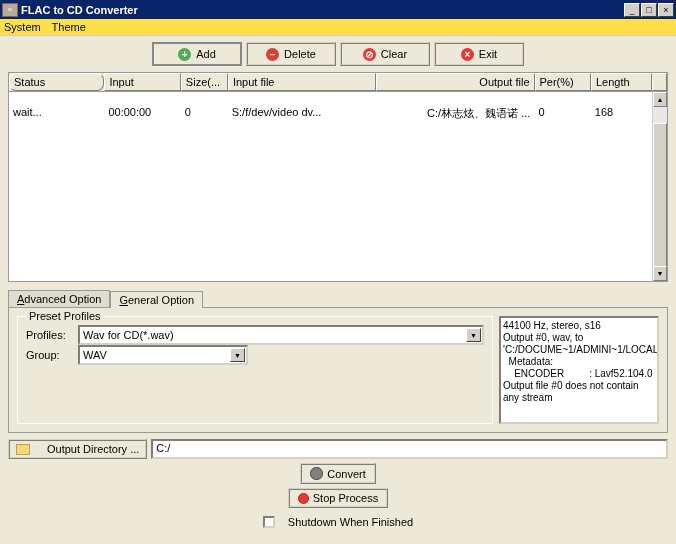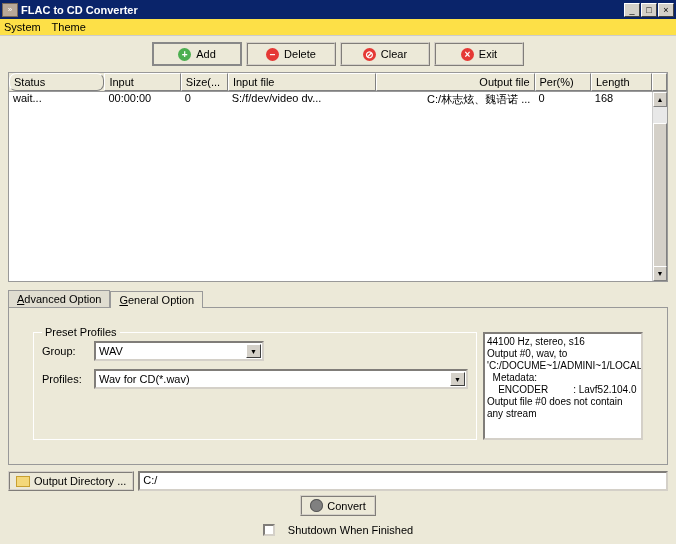--- a/index.html
+++ b/index.html
@@ -30,45 +30,45 @@
 .col-status { width: 100px; border-radius: 7px; }
 .col-time { width: 80px; }
 .col-size { width: 49px; }
 .col-in { width: 156px; }
 .col-out { width: 166px; text-align: right; }
 .col-per { width: 59px; }
 .col-len { width: 64px; }
 .col-sp { width: 15px; }
 .grid-body { position: absolute; top: 19px; bottom: 0; left: 0; right: 15px; overflow: hidden; }
 .grid-row { display: flex; }
-.grid-row div { padding: 0 4px; overflow: hidden; white-space: nowrap; }
+.grid-row div { padding: 14px 4px; overflow: hidden; white-space: nowrap; }
 .vscroll { position: absolute; right: 0; top: 19px; bottom: 0; width: 15px; background: #e8e8e8; border-left: 1px solid #ccc; }
 .vscroll .thumb { background: #d4d0c8; border: 1px solid; border-color: #fff #808080 #808080 #fff; height: 150px; margin-top: 16px; }
 .vscroll .arr { height: 15px; background: #d4d0c8; border: 1px solid; border-color: #fff #808080 #808080 #fff; display: flex; align-items: center; justify-content: center; font-size: 7px; }
 
 .tabs { margin: 8px 8px 0; }
 .tab-strip { display: flex; }
 .tab { padding: 2px 8px; background: #ece9d8; border: 1px solid #999; border-bottom: none; position: relative; }
 .tab.active { background: #ece9d8; z-index: 2; top: 1px; }
 .tab.inactive { background: #e0ddd0; }
 .tab::first-letter { text-decoration: underline; }
-.tab-panel { border: 1px solid #999; background: #ece9d8; padding: 24px; display: flex; gap: 6px; }
+.tab-panel { border: 1px solid #999; background: #ece9d8; padding: 8px; display: flex; gap: 6px; }
 
 .fieldset { border: 1px groove #fff; padding: 8px; flex: 1; position: relative; }
 .fieldset .legend { position: absolute; top: -7px; left: 8px; background: #ece9d8; padding: 0 3px; }
 .hint { color: #c62828; font-weight: bold; text-align: center; padding: 4px 0 12px; }
 .row { display: flex; align-items: center; margin-bottom: 8px; }
 .row label { width: 52px; }
 .row .combo { flex: 1; height: 20px; background: #fff; border: 2px inset #d4d0c8; display: flex; align-items: center; padding: 0 3px; position: relative; }
 .row .combo .dd { position: absolute; right: 1px; top: 1px; width: 15px; height: 14px; background: #d4d0c8; border: 1px solid; border-color: #fff #404040 #404040 #fff; display: flex; align-items: center; justify-content: center; font-size: 7px; }
 
 .logbox { width: 160px; height: 108px; background: #fff; border: 2px inset #d4d0c8; padding: 2px; font-size: 10px; line-height: 12px; overflow: hidden; white-space: pre-wrap; }
 
 .outdir { display: flex; align-items: center; margin: 6px 8px 4px; gap: 4px; }
-.outdir .btn { border: 2px ridge #d4d0c8; padding: 2px 6px; display: flex; align-items: center; gap: 4px; text-align: right; }
+.outdir .btn { border: 2px ridge #d4d0c8; padding: 2px 6px; display: flex; align-items: center; gap: 17px; text-align: right; }
 .outdir .btn .ficon { width: 14px; height: 11px; background: #f4d87a; border: 1px solid #c8a030; }
 .outdir .path { flex: 1; height: 20px; background: #fff; border: 2px inset #d4d0c8; padding: 1px 3px; }
 
 .bottom { display: flex; align-items: center; margin: 2px 8px 6px; gap: 4px; flex-direction: column; }
 .bottom .btn { border: 2px ridge #d4d0c8; padding: 2px 8px; display: flex; align-items: center; gap: 4px; }
 .bottom .spacer { flex: 1; }
 .chk { display: flex; align-items: center; gap: 13px; }
 .chk .box { width: 12px; height: 12px; background: #fff; border: 2px inset #d4d0c8; }
 .gear { width: 13px; height: 13px; border-radius: 50%; background: #808080; box-shadow: 0 0 0 1px #555 inset; }
 .stop { width: 11px; height: 11px; border-radius: 50%; background: #e53935; border: 1px solid #b71c1c; }
@@ -140,31 +140,31 @@
 </div>
 
 <div class="tabs">
   <div class="tab-strip">
     <div class="tab inactive">Advanced Option</div>
     <div class="tab active">General Option</div>
   </div>
   <div class="tab-panel">
     <div class="fieldset">
       <div class="legend">Preset Profiles</div>
+      <div class="row" style="margin-bottom:0;">
+        <label>Profiles:</label>
+        <div class="combo">
+            <span>Wav for CD(*.wav)</span>
+            <div class="dd">▼</div>
+          </div>
+      </div>
       <div class="row">
         <label>Group:</label>
         <div class="combo" style="max-width:170px;">
             <span>WAV</span>
-            <div class="dd">▼</div>
-          </div>
-      </div>
-      <div class="row" style="margin-bottom:0;">
-        <label>Profiles:</label>
-        <div class="combo">
-            <span>Wav for CD(*.wav)</span>
             <div class="dd">▼</div>
           </div>
       </div>
     </div>
     <div class="logbox">44100 Hz, stereo, s16
 Output #0, wav, to
 'C:/DOCUME~1/ADMINI~1/LOCALS~1/Temp/_1.wav':
   Metadata:
     ENCODER         : Lavf52.104.0
 Output file #0 does not contain any stream</div>
@@ -177,18 +177,22 @@
     <span>Output Directory ...</span>
   </div>
   <div class="path">C:/</div>
 </div>
 
 <div class="bottom">
   <div class="btn">
       <span class="gear"></span>
       <span>Convert</span>
     </div>
+  <div class="btn">
+      <span class="stop"></span>
+      <span>Stop Process</span>
+    </div>
   <div class="spacer"></div>
   <div class="chk">
     <div class="box"></div>
     <span>Shutdown When Finished</span>
   </div>
 </div>
 
 </body></html>

